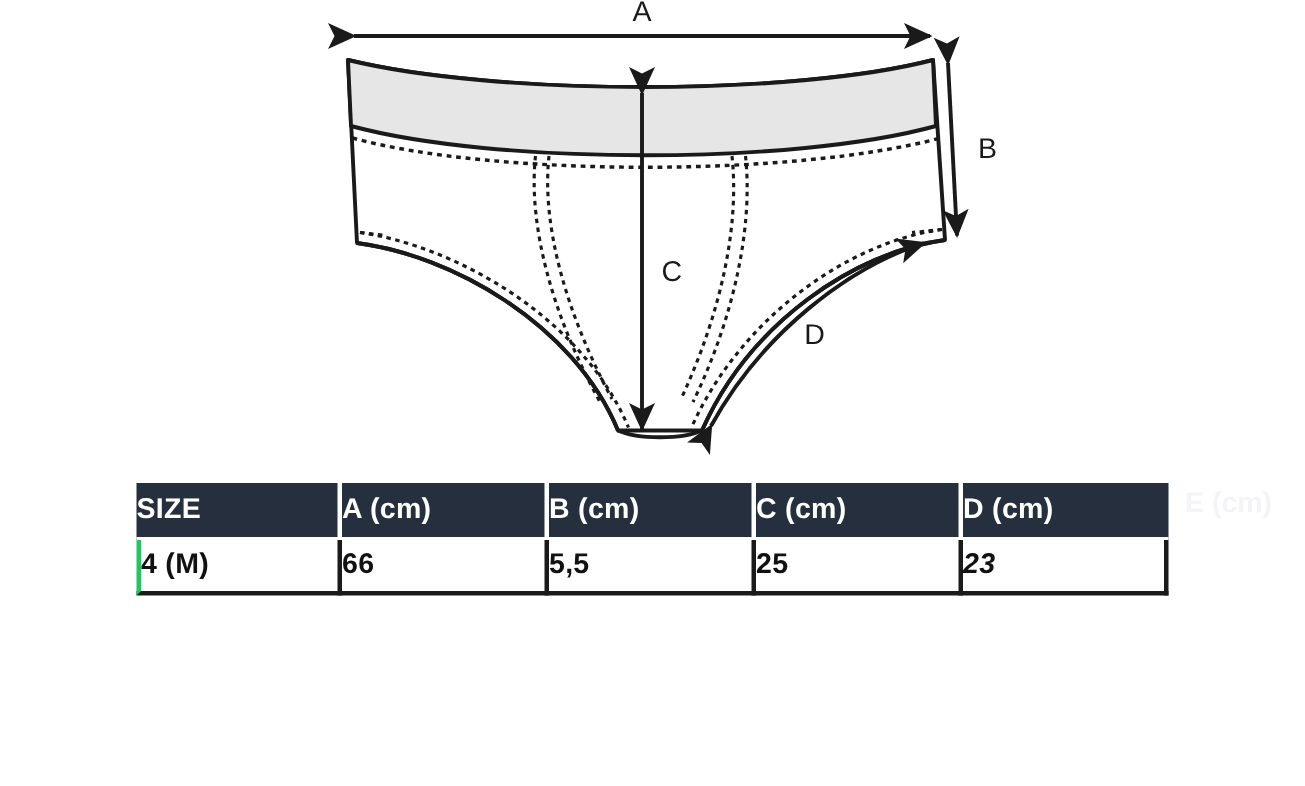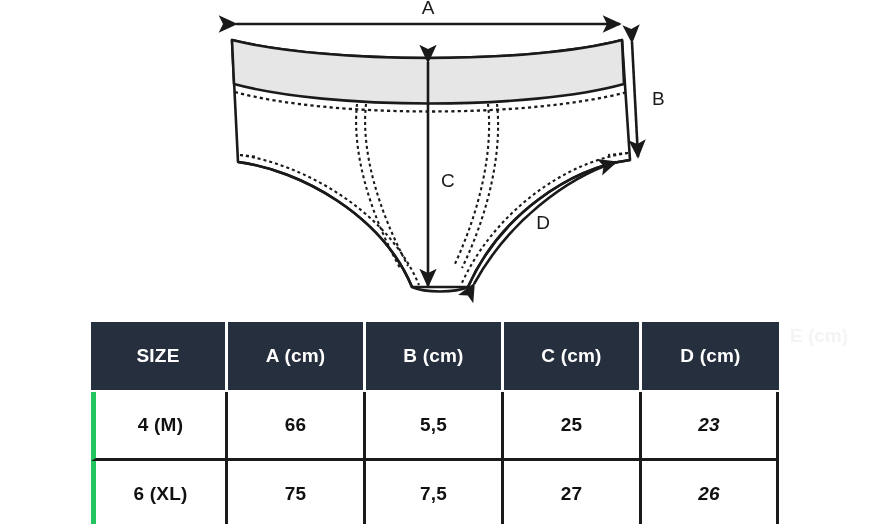--- a/index.html
+++ b/index.html
@@ -42,22 +42,22 @@
     left: 91px;
     top: 322px;
     width: 688px;
     border-collapse: separate;
     border-spacing: 0;
     table-layout: fixed;
   }
   #size-table th,
   #size-table td {
     height: 34px;
-    padding: 16px;
-    text-align: center;
+    padding: 0;
+    text-align: left;
     vertical-align: middle;
     font-family: "Liberation Sans", sans-serif;
     font-weight: bold;
     font-size: 19px;
     letter-spacing: 0.2px;
   }
   #size-table thead th {
     background: #262f3d;
     color: #ffffff;
     height: 36px;
@@ -68,21 +68,21 @@
   #size-table thead th:last-child {
     border-right: none;
   }
   #size-table tbody td {
     background: #ffffff;
     color: #111111;
     border-right: 3px solid #1a1a1a;
     border-bottom: 3px solid #1a1a1a;
   }
   #size-table tbody td:first-child {
-    border-left: 5px solid #22c55e;
+    border-left: 3px solid #22c55e;
   }
   #size-table tbody td:last-child {
     border-right: 3px solid #1a1a1a;
     font-style: italic;
   }
   #size-table tbody tr:first-child td {
     border-top: none;
   }
 
   
@@ -195,21 +195,14 @@
     </tr>
   </thead>
   <tbody>
     <tr>
       <td>4 (M)</td>
       <td>66</td>
       <td>5,5</td>
       <td>25</td>
       <td>23</td>
     </tr>
-    <tr>
-      <td>6 (XL)</td>
-      <td>75</td>
-      <td>7,5</td>
-      <td>27</td>
-      <td>26</td>
-    </tr>
   </tbody>
 </table>
 
 </body></html>

